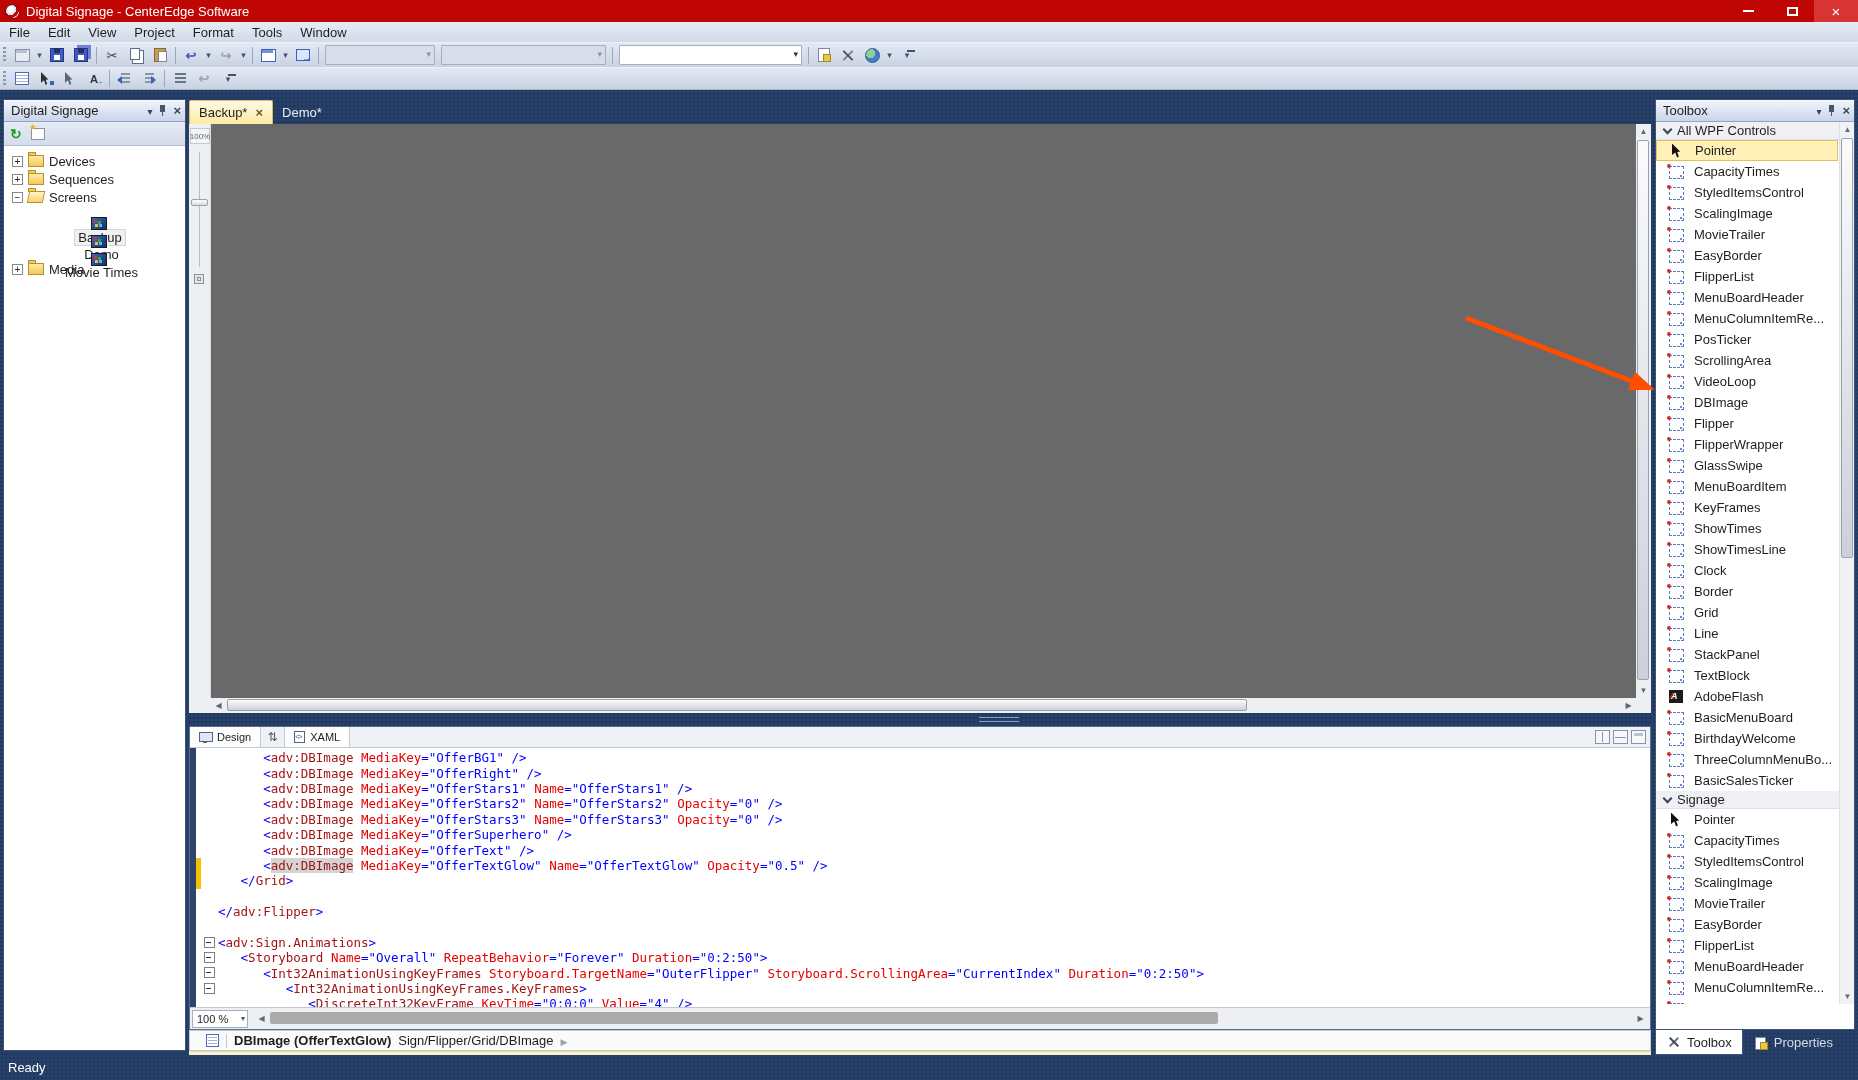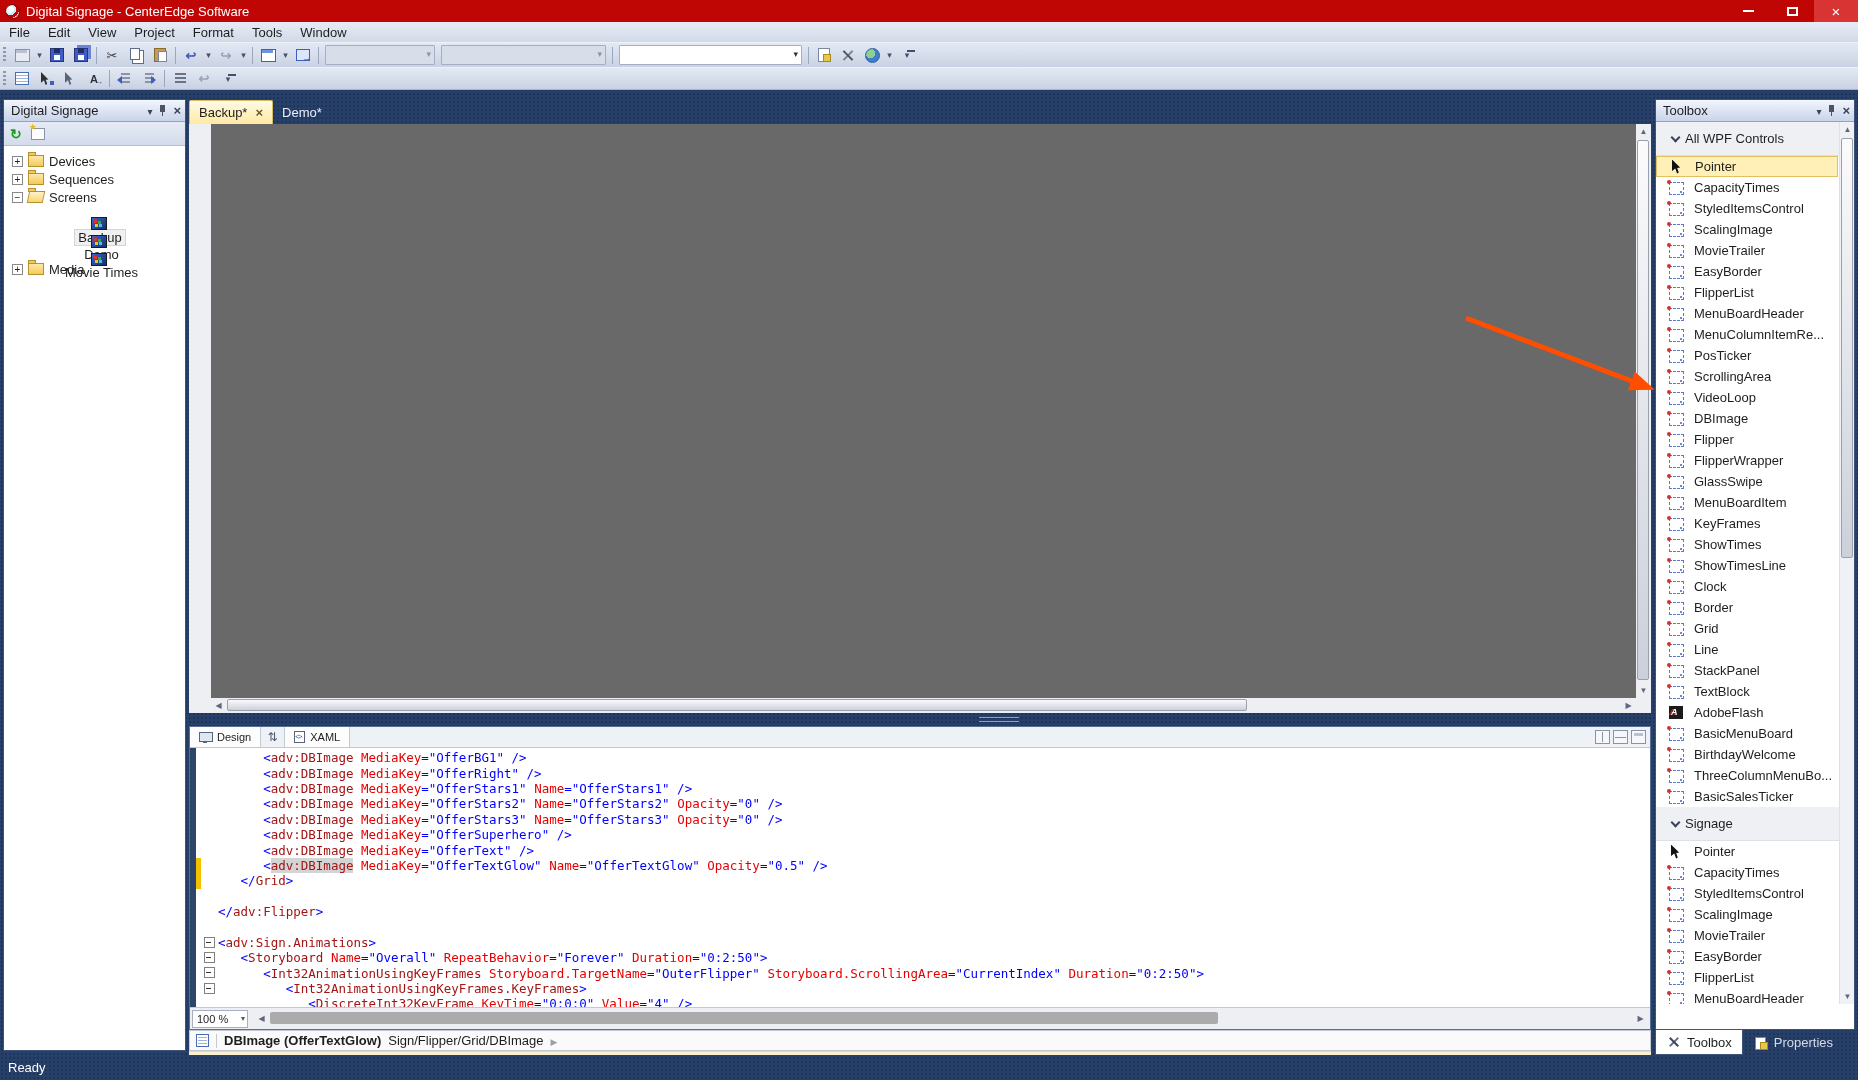--- a/index.html
+++ b/index.html
@@ -183,35 +183,35 @@
 
   .code-bottom { position:absolute; left:0; right:0; bottom:0; height:22px; background:#EDEFF3; border-top:1px solid #C2C8D4; display:flex; align-items:center; }
   .ed-zoom { width:56px; height:18px; margin-left:2px; background:#fff; border:1px solid #A6AFC2; font-size:11px;
              display:flex; align-items:center; padding-left:4px; position:relative; }
   .ed-zoom::after { content:"▾"; position:absolute; right:2px; font-size:8px; color:#555; }
   .ed-scroll { position:relative; flex:1; height:15px; margin:0 2px 0 6px; background:#EDEFF3; }
   .ed-scroll .left { left:0; } .ed-scroll .right { right:0; }
   .ed-thumb { position:absolute; left:16px; top:1px; height:12px; width:68%; background:#ABABAB; border-radius:2px; }
 
   .breadcrumb { position:absolute; left:0; right:0; top:931px; height:21px; background:#FAFAFA; border:1px solid #C2C8D4;
-                display:flex; align-items:center; gap:7px; padding:0 6px; }
+                display:flex; align-items:center; gap:7px; padding:0 16px; }
   .b-icon { position:relative; width:13px; height:13px; border:1px solid #4A6CB8; background:#fff; }
   .b-icon::before { content:""; position:absolute; left:1px; right:1px; top:2px; height:7px;
                     background:repeating-linear-gradient(#9FB4DC 0 1px, transparent 1px 3px); }
   .b-sep { width:1px; height:14px; background:#C8C8C8; }
   .b-main { font-weight:bold; }
   .b-next::before { content:"▶"; font-size:9px; color:#9AA0AC; }
   .cream { position:absolute; left:0; right:0; top:952px; height:4px; background:#FBF1CE; border-top:1px solid #E6D9A8; }
 
   
   #toolbox { left:1655px; top:99px; width:200px; height:956px; }
   .tb-list { position:absolute; left:0; right:0; top:22px; bottom:25px; background:#fff; overflow:hidden; }
   .tb-scroll { position:absolute; right:0; top:22px; bottom:25px; width:15px; background:#F0F1F4; border-left:1px solid #DDE0E6; }
   .tb-scroll .sb-thumb { top:16px; left:1px; width:12px; height:420px; }
-  .tb-group { height:34px; display:flex; align-items:center; gap:6px; padding-left:16px; background:#EEF0F4;
+  .tb-group { height:18px; display:flex; align-items:center; gap:6px; padding-left:8px; background:#EEF0F4;
               border-bottom:1px solid #DDE0E6; font-size:13px; }
   .chev { width:7px; height:7px; border-left:2px solid #3A4358; border-bottom:2px solid #3A4358; transform:rotate(-45deg); margin-top:-3px; }
   .tbrow { height:21px; display:flex; align-items:center; gap:9px; padding-left:12px; margin-right:16px; }
   .tbrow.selected { background:#FFF0B8; border:1px solid #E2C060; }
   .xicon { position:relative; width:17px; height:14px; flex:none; }
   .ic-control::before { content:""; position:absolute; left:1px; top:1px; width:13px; height:11px; background:#fff; border:1px dashed #5B79C8; }
   .ic-control::after { content:""; position:absolute; left:-1px; top:-1px; width:4px; height:4px; background:#D23030; border-radius:50%;
         box-shadow:12px 10px 0 -1px #3A62C8; }
   .ic-pointer::before { content:""; position:absolute; left:3px; top:0; width:11px; height:14px; background:#111;
         clip-path:polygon(0 0,0 82%,30% 64%,46% 100%,62% 93%,47% 60%,74% 57%); }
@@ -507,20 +507,26 @@
           <span class="tclose"></span>
         </div>
 
         <div class="dtab">
           <span>Demo*</span>
 
         </div>
       </div>
 
     <div class="design-area">
+      <div class="zoom-col">
+        <span class="zoom-label">100%</span>
+        <span class="zoom-track"></span>
+        <span class="zoom-thumb"></span>
+        <span class="zoom-fit"></span>
+      </div>
       <div class="canvas"></div>
       <div class="scroll-h">
         <span class="sb-arrow" style="left:0;">◀</span>
         <span class="sb-thumb"></span>
         <span class="sb-arrow" style="right:0;">▶</span>
       </div>
       <div class="scroll-v">
         <span class="sb-arrow" style="top:0;">▲</span>
         <span class="sb-thumb"></span>
         <span class="sb-arrow" style="bottom:0;">▼</span>

